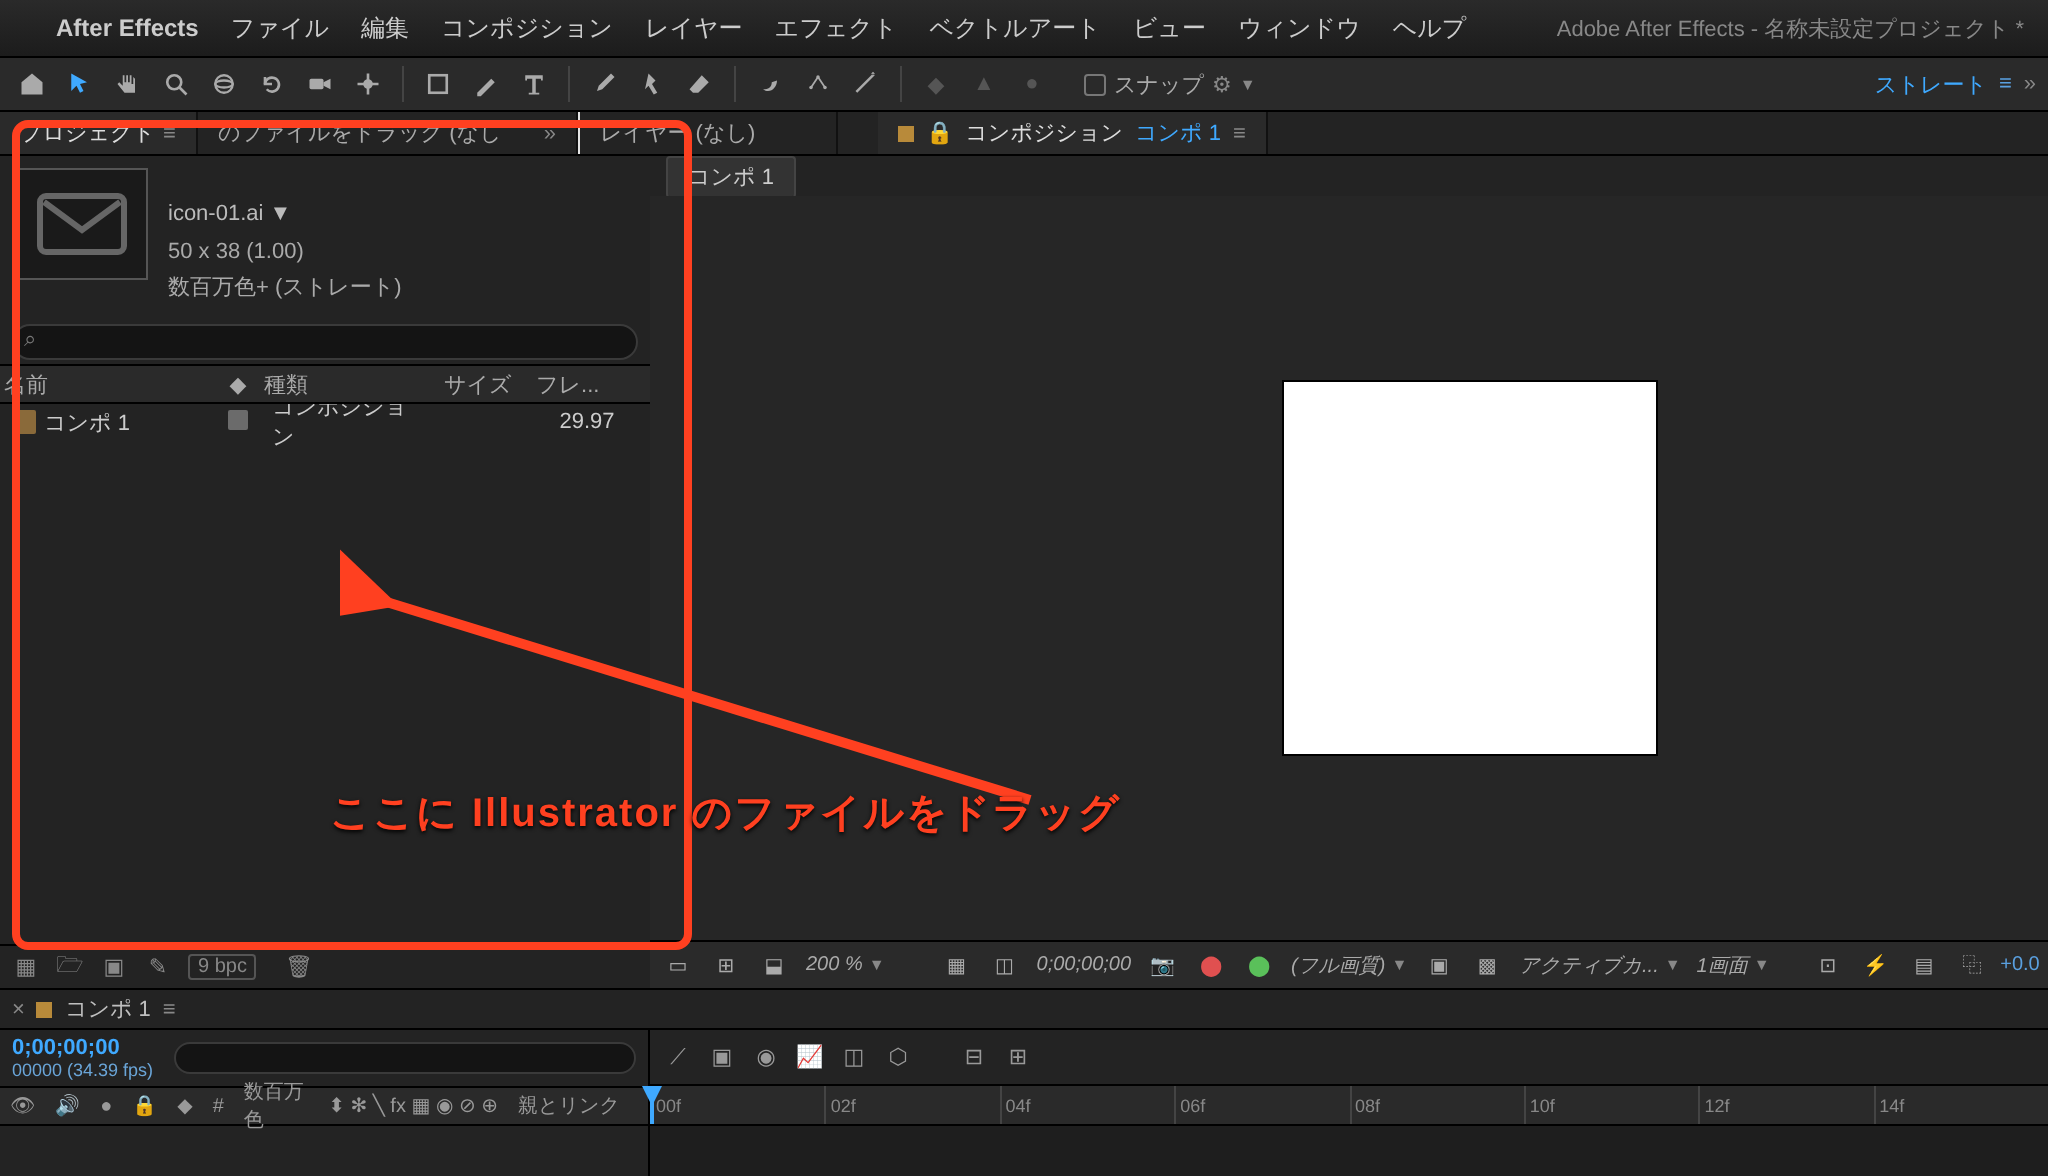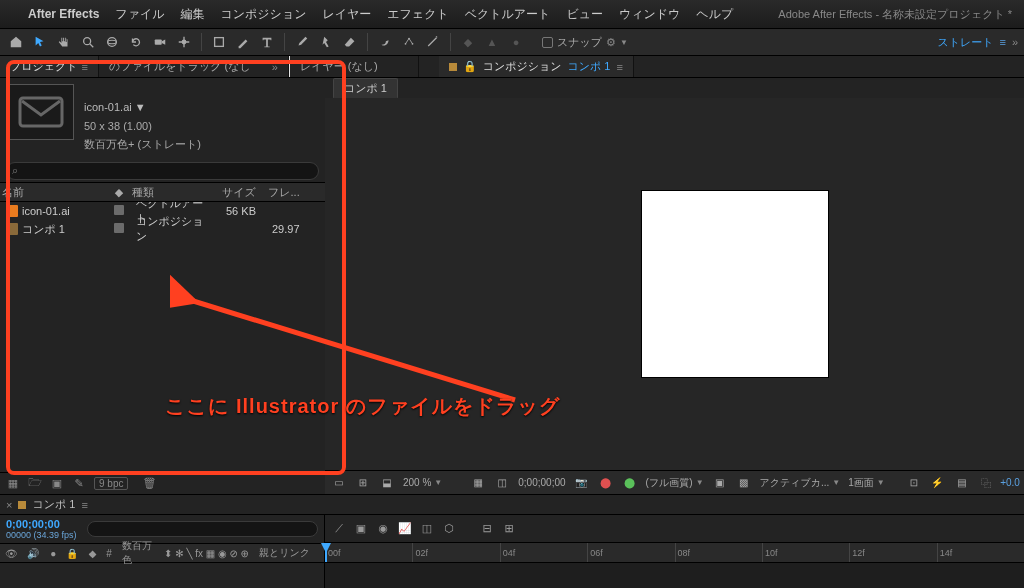--- a/index.html
+++ b/index.html
@@ -42,40 +42,40 @@
   .proj-search input{width:100%;height:18px;background:#141414;border:1px solid #3a3a3a;border-radius:9px;color:#ccc;padding:0 18px;font-size:11px;}
   .proj-search{position:relative;}
   .proj-search .mag{position:absolute;left:12px;top:4px;color:#777;}
   .proj-cols{display:flex;height:20px;align-items:center;background:var(--bg2);border-top:1px solid #000;border-bottom:1px solid #000;color:#aaa;}
   .proj-cols div{padding:0 2px;}
   .c-name{width:108px;} .c-tag{width:22px;text-align:center;} .c-type{width:90px;} .c-size{width:46px;} .c-fr{flex:1;}
   .proj-list{flex:1;overflow:hidden;}
   .prow{display:flex;height:18px;align-items:center;color:#ccc;}
   .pcell{padding:0 6px;} .pcell.tag{width:22px;} .pcell.tag span{display:inline-block;width:10px;height:10px;background:#6b6b6b;border-radius:1px;}
   .pcell.name{width:108px;display:flex;align-items:center;gap:4px;}
-  .pcell.type{width:90px;} .pcell.size{width:46px;} .pcell.fr{flex:1;text-align:left;padding-right:10px;}
+  .pcell.type{width:90px;} .pcell.size{width:46px;} .pcell.fr{flex:1;text-align:center;padding-right:10px;}
   .file-ico{width:12px;height:12px;display:inline-block;}
   .proj-foot{height:22px;background:var(--bg1);border-top:1px solid #000;display:flex;align-items:center;gap:8px;padding:0 6px;color:#888;}
   .proj-foot .ico{width:14px;height:14px;display:flex;align-items:center;justify-content:center;}
   .proj-foot .bpc{font-size:10px;border:1px solid #555;padding:0 4px;border-radius:2px;}
   
   .annot-box{position:absolute;left:6px;top:60px;width:340px;height:415px;border:4px solid var(--red);border-radius:8px;pointer-events:none;z-index:50;}
   
   .viewer{flex:1;display:flex;flex-direction:column;background:var(--bg1);}
   .breadcrumb{display:flex;align-items:center;gap:6px;margin-left:20px;}
   .bc-lock{color:#888;}
   .bc-sq{width:8px;height:8px;background:#b88a3a;display:inline-block;}
   .bc-link{color:var(--blue);}
   .subtab-row{height:20px;display:flex;align-items:center;padding:0 8px;}
   .subtab{background:var(--bg3);color:#ccc;padding:2px 10px;border-radius:2px;border:1px solid #444;border-bottom-color:#222;}
   .canvas-area{flex:1;background:#262626;display:flex;align-items:center;justify-content:center;position:relative;}
   .canvas{width:186px;height:186px;background:#fff;box-shadow:0 0 0 1px #000;margin-left:120px;}
   .viewer-foot{height:24px;background:var(--bg2);border-top:1px solid #000;display:flex;align-items:center;gap:8px;padding:0 6px;color:#aaa;font-size:10px;}
   .vf-ico{width:16px;height:16px;display:flex;align-items:center;justify-content:center;color:#aaa;}
-  .vf-dd{display:flex;align-items:center;gap:3px;}
+  .vf-dd{display:flex;align-items:center;gap:3px;font-style:italic;}
   .vf-dd .tri{font-size:8px;color:#888;}
   
   .timeline{height:100px;background:var(--bg1);border-top:1px solid #000;display:flex;flex-direction:column;}
   .tl-tabs{height:20px;display:flex;align-items:center;gap:6px;padding:0 6px;border-bottom:1px solid #000;}
   .tl-tabsq{width:8px;height:8px;background:#b88a3a;}
   .tl-body{flex:1;display:flex;}
   .tl-left{width:325px;display:flex;flex-direction:column;border-right:1px solid #000;}
   .tl-time-row{display:flex;align-items:center;height:28px;padding:0 6px;gap:10px;}
   .tc{color:var(--blue);font-weight:bold;}
   .tc-sub{color:#6aa5d8;font-size:9px;}
@@ -270,30 +270,20 @@
       <input style="">
     </div>
     <div class="proj-cols">
       <div class="c-name">名前</div>
       <div class="c-tag">◆</div>
       <div class="c-type">種類</div>
       <div class="c-size">サイズ</div>
       <div class="c-fr">フレ...</div>
     </div>
     <div class="proj-list">
-      <div class="prow">
-        <div class="pcell name">
-            <span class="file-ico" style="background:#e87b1f;border-radius:1px"></span>
-            <span>icon-01.ai</span>
-          </div>
-        <div class="pcell tag"><span></span></div>
-        <div class="pcell type">ベクトルアート</div>
-        <div class="pcell size">56 KB</div>
-        <div class="pcell fr"></div>
-      </div>
       <div class="prow">
         <div class="pcell name">
             <span class="file-ico" style="background:#8a6a3a;border-radius:1px"></span>
             <span>コンポ 1</span>
           </div>
         <div class="pcell tag"><span></span></div>
         <div class="pcell type">コンポジション</div>
         <div class="pcell size"></div>
         <div class="pcell fr">29.97</div>
       </div>

